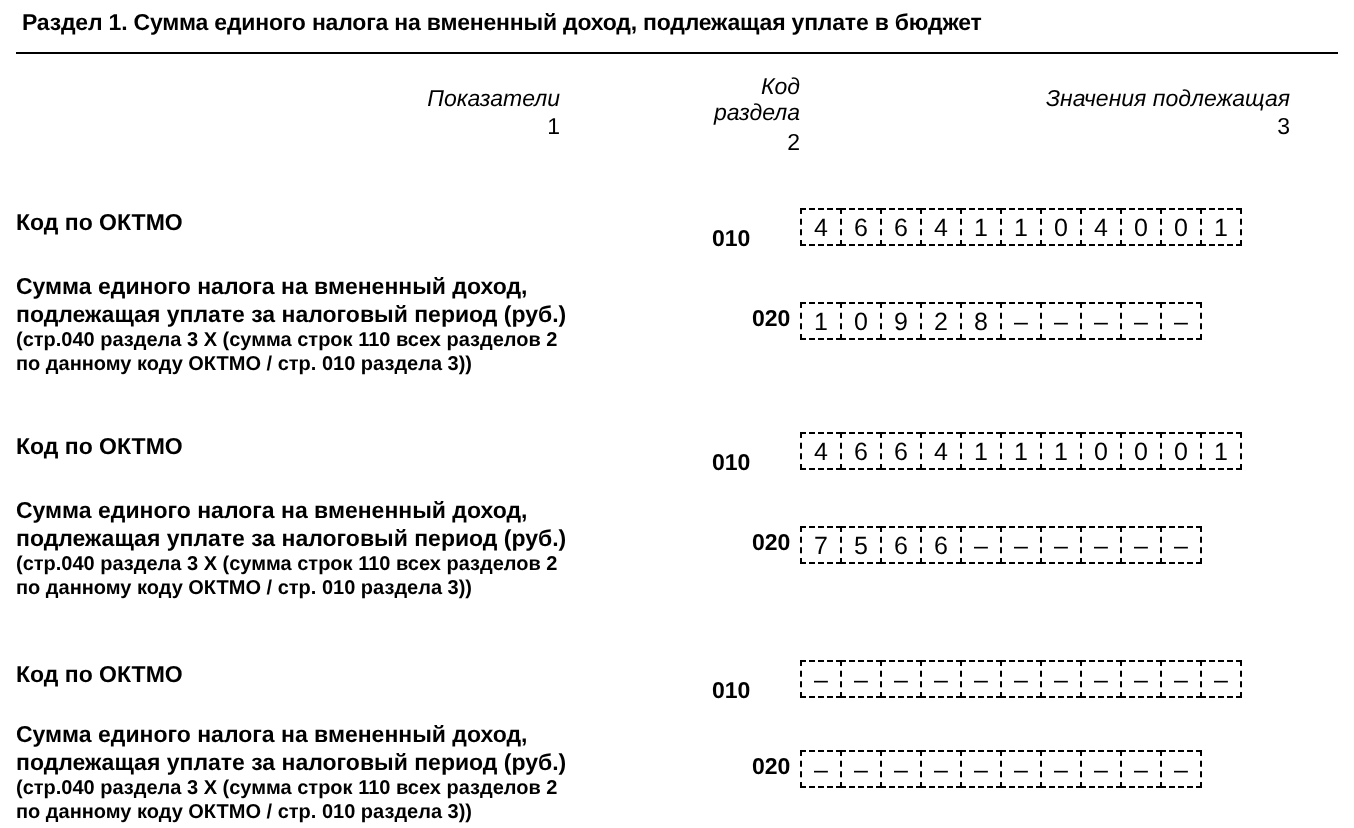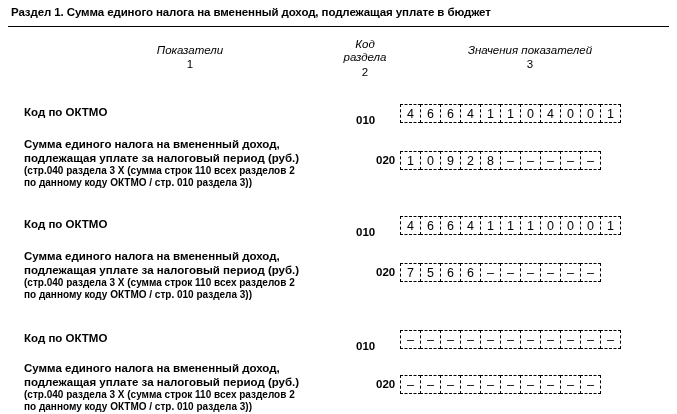--- a/index.html
+++ b/index.html
@@ -37,40 +37,40 @@
     width: 661px;
     height: 1px;
     background: #000000;
   }
 
   
   .hdr {
     position: absolute;
     font-style: italic;
     font-size: 11.5px;
-    text-align: center;
+    text-align: right;
   }
   .hdr .num {
     font-style: normal;
     display: block;
     margin-top: 2px;
   }
   .hdr-pokaz { top: 44px; left: 100px; width: 180px; }
   .hdr-kod   { top: 38px; left: 330px; width: 70px; line-height: 13px; }
   .hdr-znach { top: 44px; left: 415px; width: 230px; }
 
   
   .row {
     position: absolute;
     left: 8px;
     width: 661px;
   }
   .label {
     position: absolute;
-    left: 16px;
+    left: 0;
     font-size: 11.5px;
     font-weight: bold;
     line-height: 13.5px;
     width: 310px;
   }
   .label .sub {
     font-weight: bold;
     font-size: 10px;
     line-height: 12px;
     display: block;
@@ -124,21 +124,21 @@
   <div class="hdr hdr-pokaz">
     <span>Показатели</span>
     <span class="num">1</span>
   </div>
   <div class="hdr hdr-kod">
     <span>Код</span><br>
     <span>раздела</span>
     <span class="num">2</span>
   </div>
   <div class="hdr hdr-znach">
-    <span>Значения показателей</span>
+    <span>Значения подлежащая</span>
     <span class="num">3</span>
   </div>
 
   <div class="row r1">
     <div class="label lbl-1line">Код по ОКТМО</div>
     <div class="code code-1line">010</div>
     <div class="cells cells-1line">
       <div class="cell">4</div>
       <div class="cell">6</div>
       <div class="cell">6</div>

